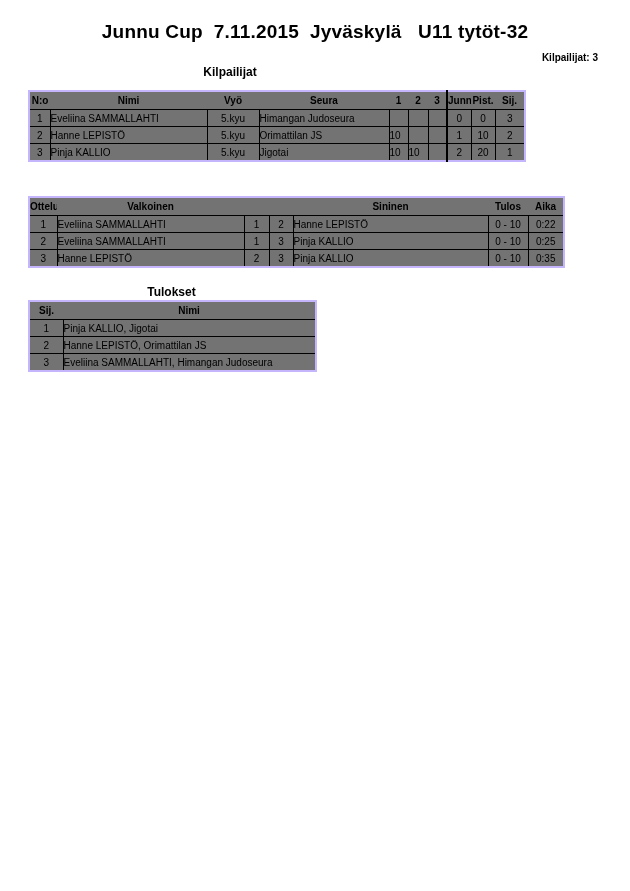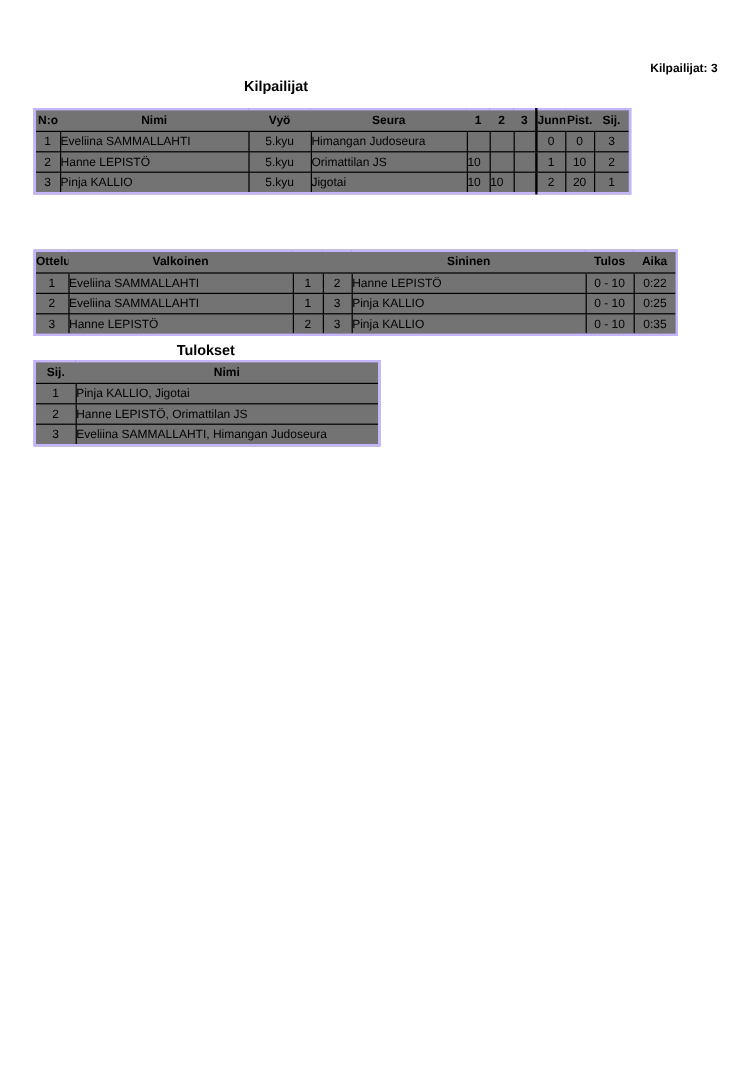--- a/index.html
+++ b/index.html
@@ -20,21 +20,21 @@
   }
   .st-kilpailijat { top:65px;  left:28px; width:404px;text-align:center; }
   .st-ottelut     { top:176px; left:28px; width:535px; }
   .st-tulokset    { top:285px; left:28px; width:287px; }
 
   table.tbl {
     position:absolute; border-collapse:collapse; table-layout:fixed;
     background:#737373; border:2px solid #c4b5fd;
   }
   .tbl1 { top:90px;  left:28px; width:496px; }
-  .tbl2 { top:208px; left:28px; width:535px; }
+  .tbl2 { top:196px; left:28px; width:535px; }
   .tbl3 { top:300px; left:28px; width:287px; }
 
   table.tbl th {
     font-size:10px; font-weight:700; padding:0; height:17px;
     border:0; border-bottom:1px solid #000000;
     vertical-align:middle; text-align:center;
     overflow:hidden; white-space:nowrap;
   }
   table.tbl td {
     font-size:10px; font-weight:400; padding:0; height:16px;
@@ -47,20 +47,21 @@
   .td-c     { text-align:center; }
   .td-l     { text-align:left; padding-left:5px; }
   .td-score { text-align:left; padding-left:2px; }
   .b-thick-l{ border-left:2px solid #000000 !important; }
 </style>
 </head>
 <body>
 
 <div class="page">
 
+  <div class="doc-title">Junnu Cup  7.11.2015  Jyväskylä   U11 tytöt-32</div>
   <div class="comp-count">Kilpailijat: 3</div>
 
   <div class="section-title st-kilpailijat">Kilpailijat</div>
 
   <table class="tbl tbl1">
     <colgroup>
       <col style="width:21px">
         <col style="width:157px">
         <col style="width:52px">
         <col style="width:130px">

